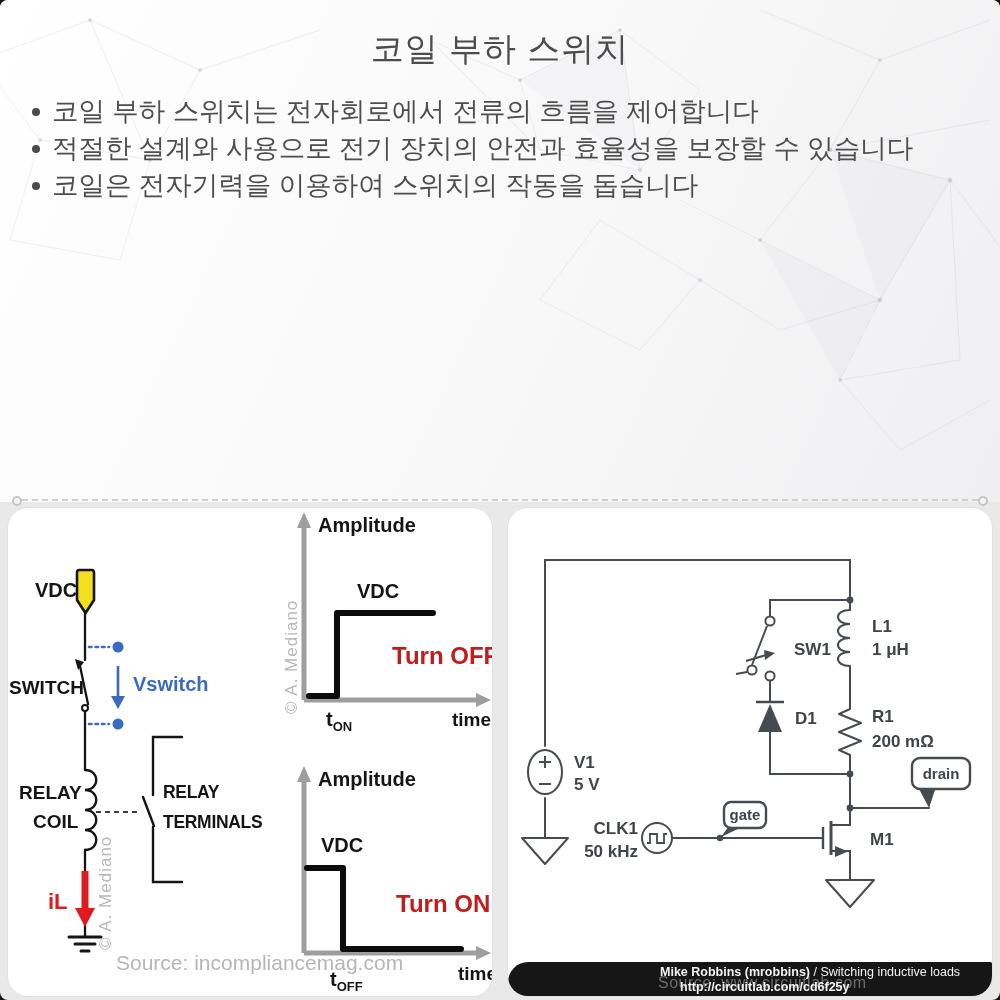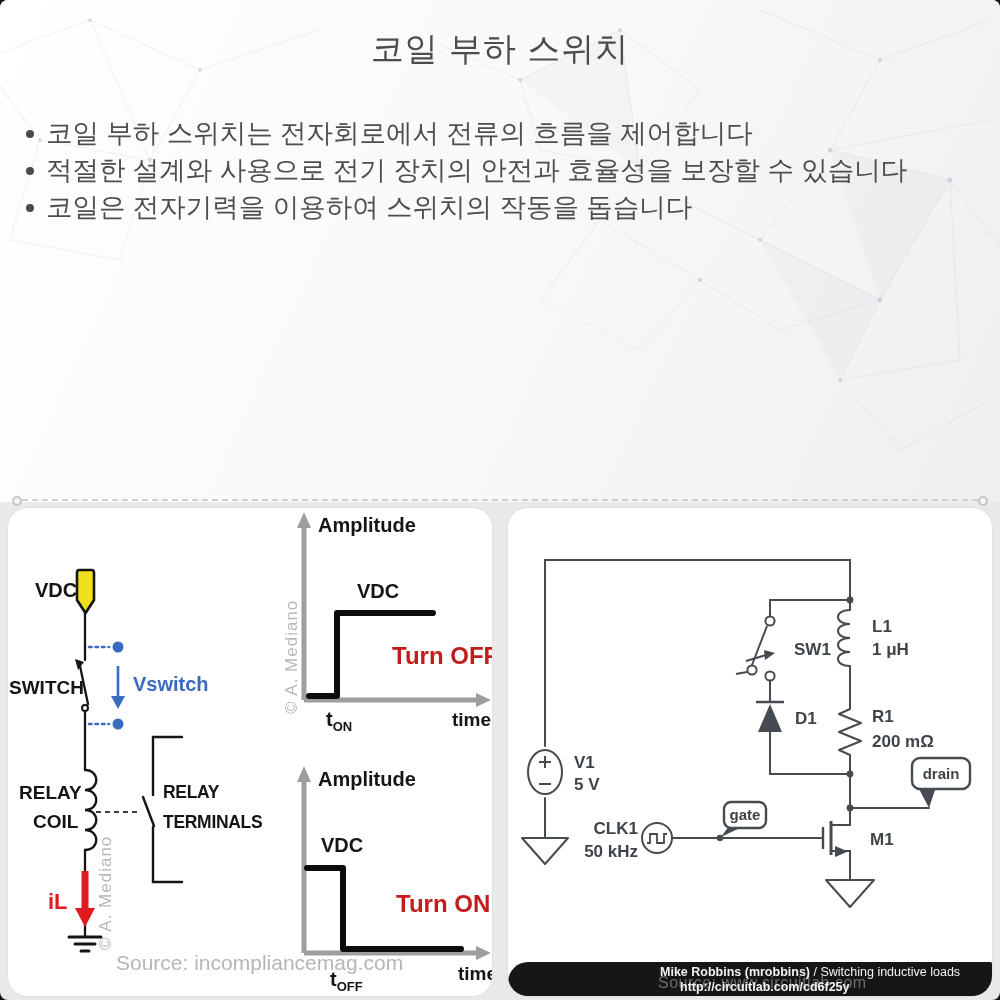--- a/index.html
+++ b/index.html
@@ -3,21 +3,21 @@
 <meta charset="utf-8">
 <style>
   html,body{margin:0;padding:0;background:#141414;}
   .slide{position:relative;width:1000px;height:1000px;border-radius:8px;overflow:hidden;
          background:#e9e9e9;font-family:"Liberation Sans",sans-serif;}
   .top-bg{position:absolute;top:0;left:0;width:1000px;height:502px;
           background:linear-gradient(115deg,#ffffff 0%,#f8f8f9 55%,#efeff1 100%);}
   .plexus{position:absolute;top:0;left:0;pointer-events:none;}
   .title{position:absolute;top:27px;left:0;width:100%;text-align:center;
          font-size:33px;letter-spacing:1px;color:#4c4c4c;}
-  .bullets{position:absolute;left:24px;top:93px;width:908px;display:flex;flex-direction:column;margin-top:22px;}
+  .bullets{position:absolute;left:30px;top:93px;width:908px;display:flex;flex-direction:column;}
   .bullet-row{display:flex;align-items:flex-start;font-size:26.5px;line-height:37px;color:#4e4e4e;}
   .b-dot{flex:0 0 8px;width:8px;height:8px;border-radius:50%;background:#4a4a4a;margin:15px 12px 0 2px;}
   .divider{position:absolute;top:499px;left:22px;right:22px;border-top:2px dashed #cfcfcf;}
   .divider .ep{position:absolute;top:-5px;width:6px;height:6px;border:2px solid #c6c6c6;
                border-radius:50%;background:#f4f4f4;}
   .divider .ep.l{left:-10px;} .divider .ep.r{right:-10px;}
   .card{position:absolute;top:508px;width:484px;height:488px;background:#ffffff;border-radius:20px;
         overflow:hidden;box-shadow:0 0 0 1px rgba(0,0,0,0.03);}
   .card.left{left:8px;} .card.right{left:508px;}
   .fig-svg{position:absolute;top:0;left:0;}

